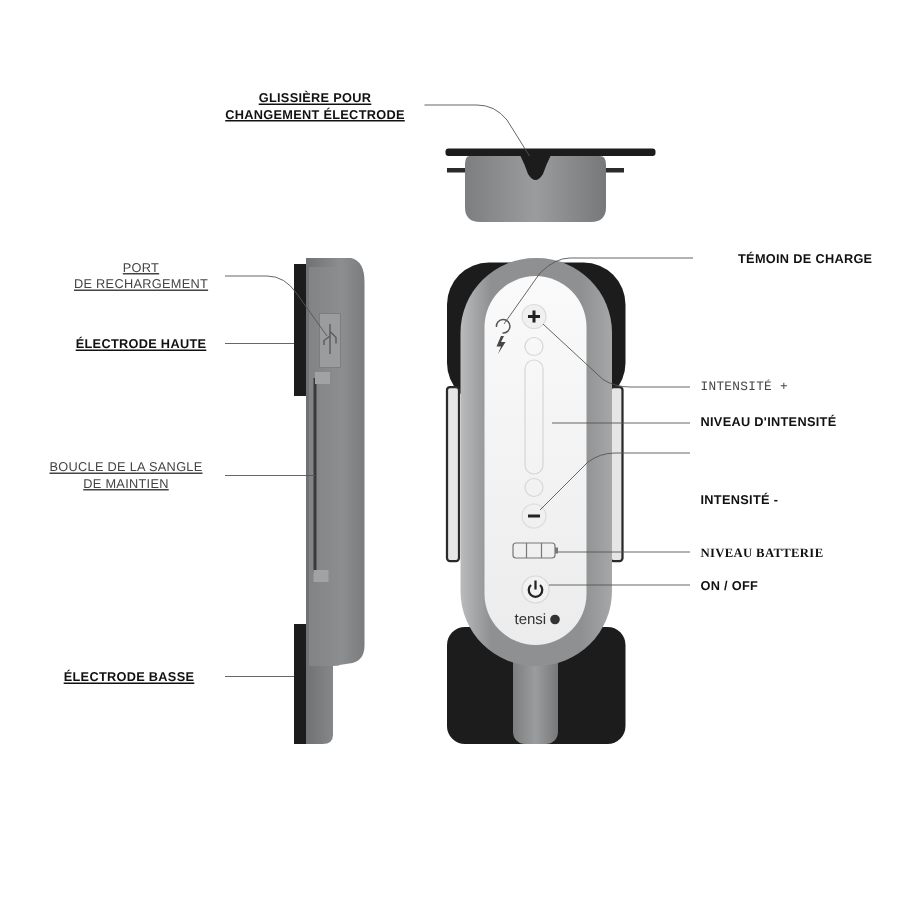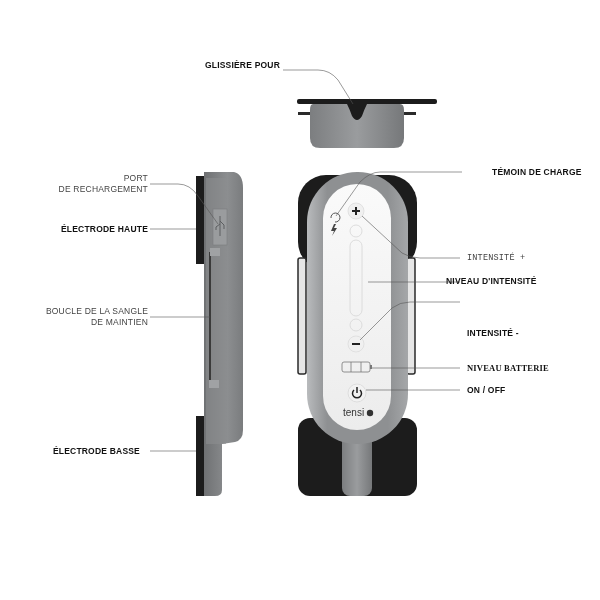--- a/index.html
+++ b/index.html
@@ -7,21 +7,21 @@
       width: 600px; height: 600px; position: relative; overflow: hidden;
       background: #ffffff;
       font-family: "Liberation Sans", sans-serif;
     }
     .label {
       position: absolute; font-size: 8.5px; letter-spacing: 0.2px;
       text-transform: uppercase; line-height: 11px; color: #222;
       white-space: nowrap;
     }
     .label.bold { font-weight: bold; color: #111; }
-    .label.right { text-align: right; }
+    .label.right { text-align: center; text-decoration: underline; }
     .label.light { color: #444; font-weight: normal; }
     svg.overlay { position: absolute; left: 0; top: 0; }
   </style>
 </head>
 <body>
 
 <svg class="overlay" width="600" height="600" viewBox="0 0 600 600">
   <defs>
     <linearGradient id="gBody" x1="0" x2="1" y1="0" y2="0">
       <stop offset="0" stop-color="#7c7e80"></stop>
@@ -116,20 +116,21 @@
     <path d="M460 258 H420 Q410 258 402 253 L362 216"></path>
     <line x1="460" y1="282" x2="368" y2="282"></line>
     <path d="M460 302 H410 Q400 302 392 308 L360 340"></path>
     <line x1="460" y1="368" x2="372" y2="368"></line>
     <line x1="460" y1="390" x2="366" y2="390"></line>
   </g>
 </svg>
 
 <div class="label bold right" style="left:140px; top:60px; width:140px;">
   <div>GLISSIÈRE POUR</div>
+  <div>CHANGEMENT ÉLECTRODE</div>
 </div>
 
 <div class="label light right" style="left:40px; top:173px; width:108px;">
   <div>PORT</div>
   <div>DE RECHARGEMENT</div>
 </div>
 
 <div class="label bold right" style="left:40px; top:224px; width:108px;">
   <div>ÉLECTRODE HAUTE</div>
 </div>
@@ -144,21 +145,21 @@
 </div>
 
 <div class="label bold" style="left:492px; top:167px;">
   <div>TÉMOIN DE CHARGE</div>
 </div>
 
 <div class="label light" style="left:467px; top:253px;font-family:Liberation Mono, monospace;">
   <div>INTENSITÉ +</div>
 </div>
 
-<div class="label bold" style="left:446px; top:276px;text-align:right;">
+<div class="label bold" style="left:467px; top:276px;text-align:right;">
   <div>NIVEAU D'INTENSITÉ</div>
 </div>
 
 <div class="label bold" style="left:467px; top:296px;margin-top:32px;">
   <div>INTENSITÉ -</div>
 </div>
 
 <div class="label bold" style="left:467px; top:363px;font-family:Liberation Serif, serif;">
   <div>NIVEAU BATTERIE</div>
 </div>

